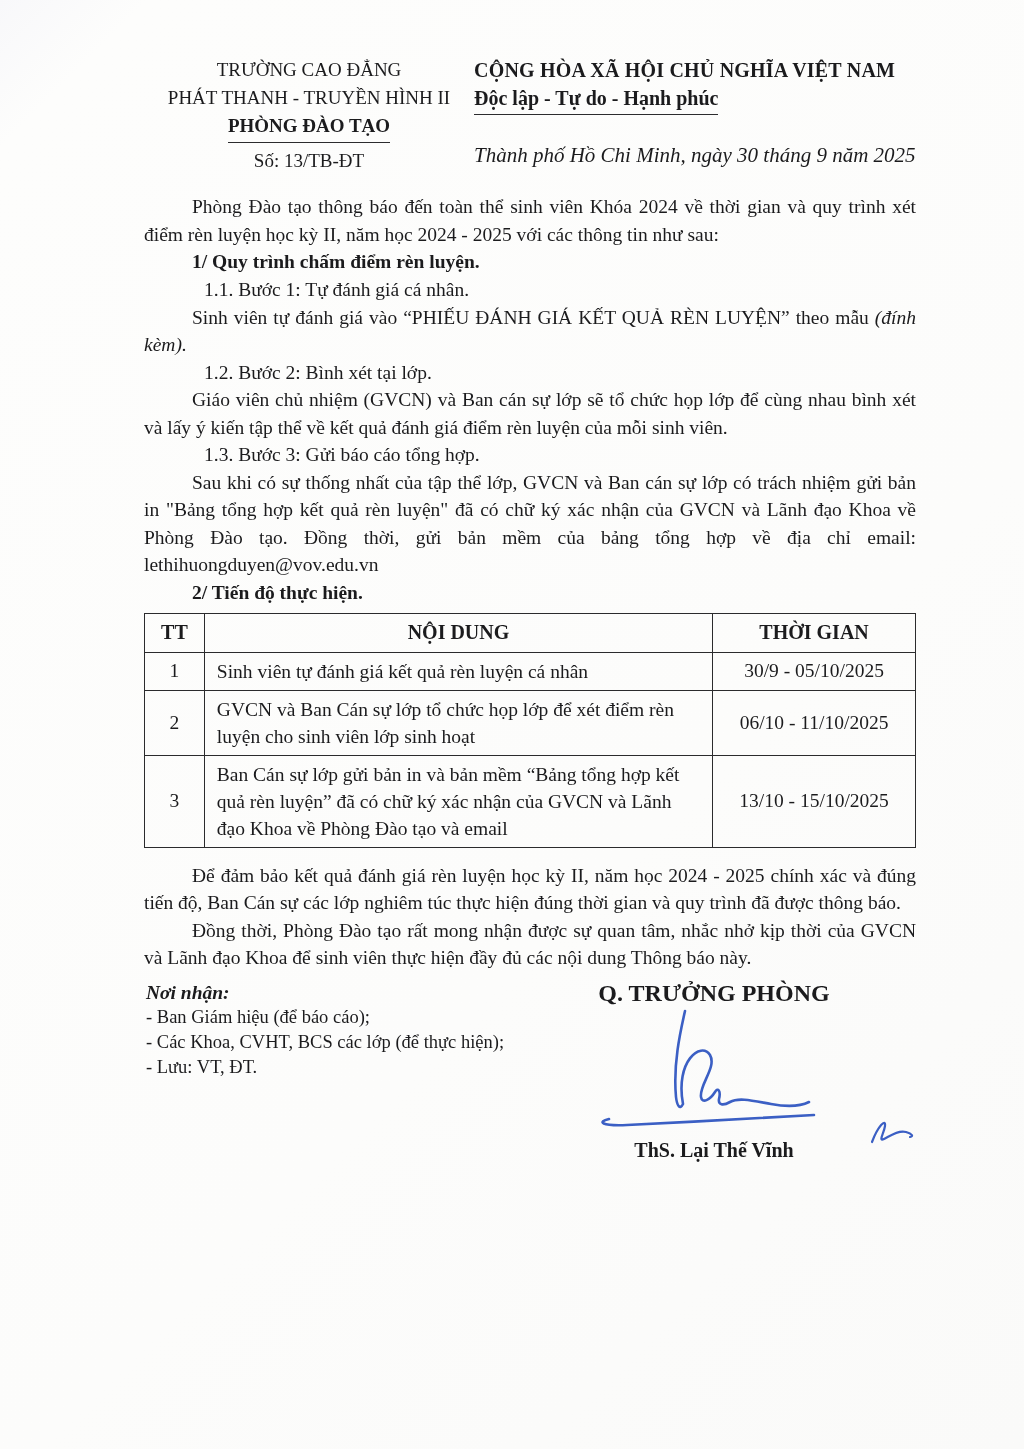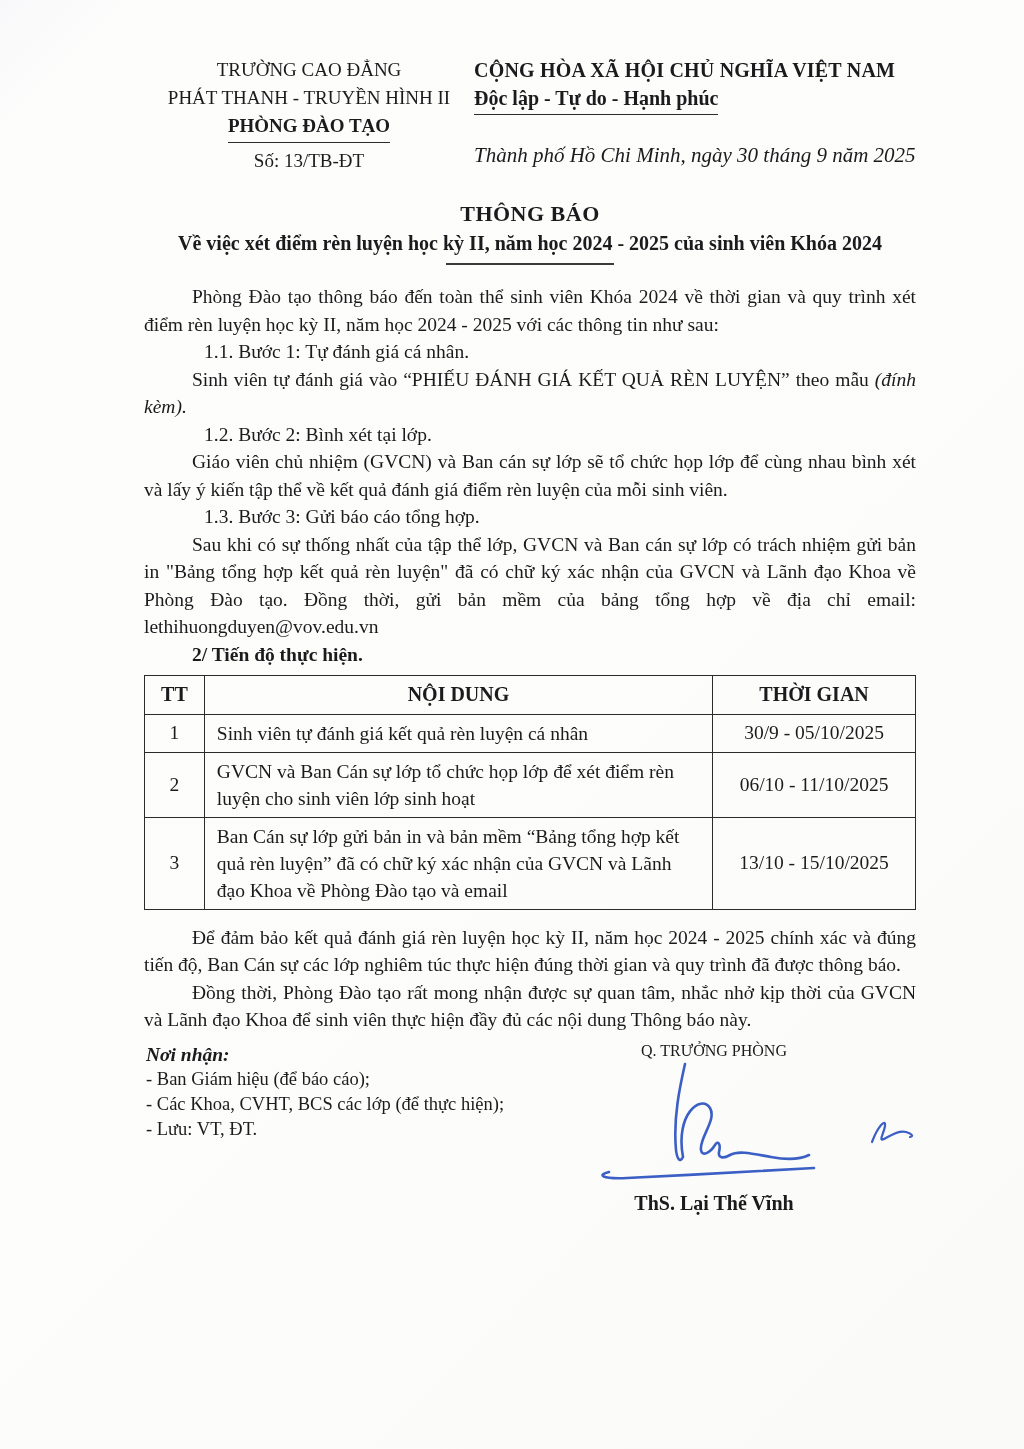--- a/index.html
+++ b/index.html
@@ -73,21 +73,21 @@
     padding:6px 4px;height:26px;
   }
   td.tt{text-align:center;padding:4px 2px;}
   td.nd{text-align:left;padding:5px 10px 5px 12px;line-height:27px;}
   td.tg{text-align:center;padding:4px 4px;white-space:nowrap;}
   
   .footer{position:relative;margin-top:8px;height:260px;}
   .recipients{position:absolute;left:2px;top:0;font-size:18.5px;line-height:25px;}
   .recipients .label{font-weight:bold;font-style:italic;font-size:19.5px;}
   .sign-block{position:absolute;left:400px;top:0;width:340px;text-align:center;}
-  .sign-title{font-weight:normal;font-size:16px;}
+  .sign-title{font-weight:bold;font-size:24px;}
   .sign-name{font-weight:bold;font-size:20px;margin-top:6px;}
   .sig-svg{display:block;margin:0 auto;}
   .initial-svg{position:absolute;left:868px;top:1116px;}
 </style>
 </head>
 <body>
 
 <div class="page">
   <div class="doc">
 
@@ -98,28 +98,24 @@
         <div class="org3"><span class="u-line">PHÒNG ĐÀO TẠO</span></div>
         <div class="doc-no">Số: 13/TB-ĐT</div>
       </div>
       <div class="hdr-right">
         <div class="nat1">CỘNG HÒA XÃ HỘI CHỦ NGHĨA VIỆT NAM</div>
         <div class="nat2"><span class="u-line">Độc lập - Tự do - Hạnh phúc</span></div>
         <div class="date">Thành phố Hồ Chi Minh, ngày 30 tháng 9 năm 2025</div>
       </div>
     </div>
 
-    <div class="title-block">
-      <div class="title-main">THÔNG BÁO</div>
-      <div class="title-sub">Về việc xét điểm rèn luyện học kỳ II, năm học 2024 - 2025 của sinh viên Khóa 2024</div>
-      <div class="title-rule"></div>
-    </div>
 
     <div class="body-text">
       <p class="para">Phòng Đào tạo thông báo đến toàn thể sinh viên Khóa 2024 về thời gian và quy trình xét điểm rèn luyện học kỳ II, năm học 2024 - 2025 với các thông tin như sau:</p>
+      <p class="sec-head">1/ Quy trình chấm điểm rèn luyện.</p>
       <p class="step">1.1. Bước 1: Tự đánh giá cá nhân.</p>
       <p class="para"><span>Sinh viên tự đánh giá vào “PHIẾU ĐÁNH GIÁ KẾT QUẢ RÈN LUYỆN” theo mẫu </span><span class="it">(đính kèm).</span></p>
       <p class="step">1.2. Bước 2: Bình xét tại lớp.</p>
       <p class="para">Giáo viên chủ nhiệm (GVCN) và Ban cán sự lớp sẽ tổ chức họp lớp để cùng nhau bình xét và lấy ý kiến tập thể về kết quả đánh giá điểm rèn luyện của mỗi sinh viên.</p>
       <p class="step">1.3. Bước 3: Gửi báo cáo tổng hợp.</p>
       <p class="para">Sau khi có sự thống nhất của tập thể lớp, GVCN và Ban cán sự lớp có trách nhiệm gửi bản in "Bảng tổng hợp kết quả rèn luyện" đã có chữ ký xác nhận của GVCN và Lãnh đạo Khoa về Phòng Đào tạo. Đồng thời, gửi bản mềm của bảng tổng hợp về địa chỉ email: lethihuongduyen@vov.edu.vn</p>
       <p class="sec-head">2/ Tiến độ thực hiện.</p>
 
       <table class="schedule">
         <thead>

